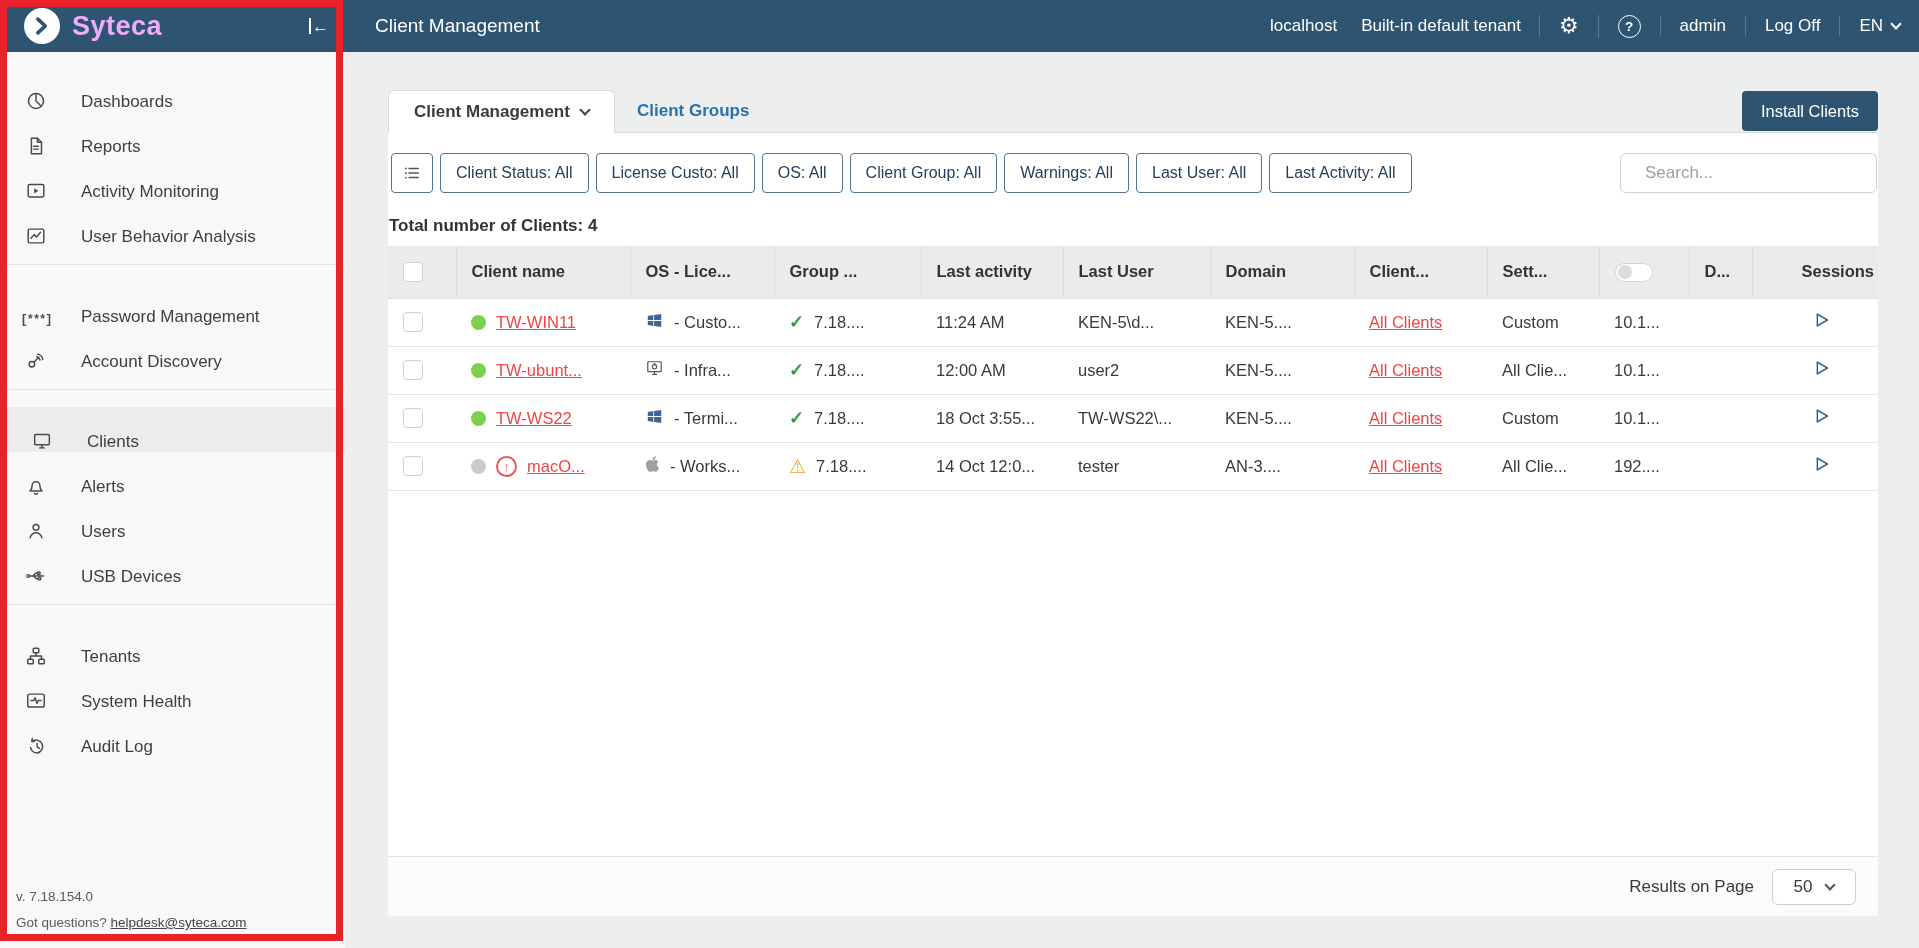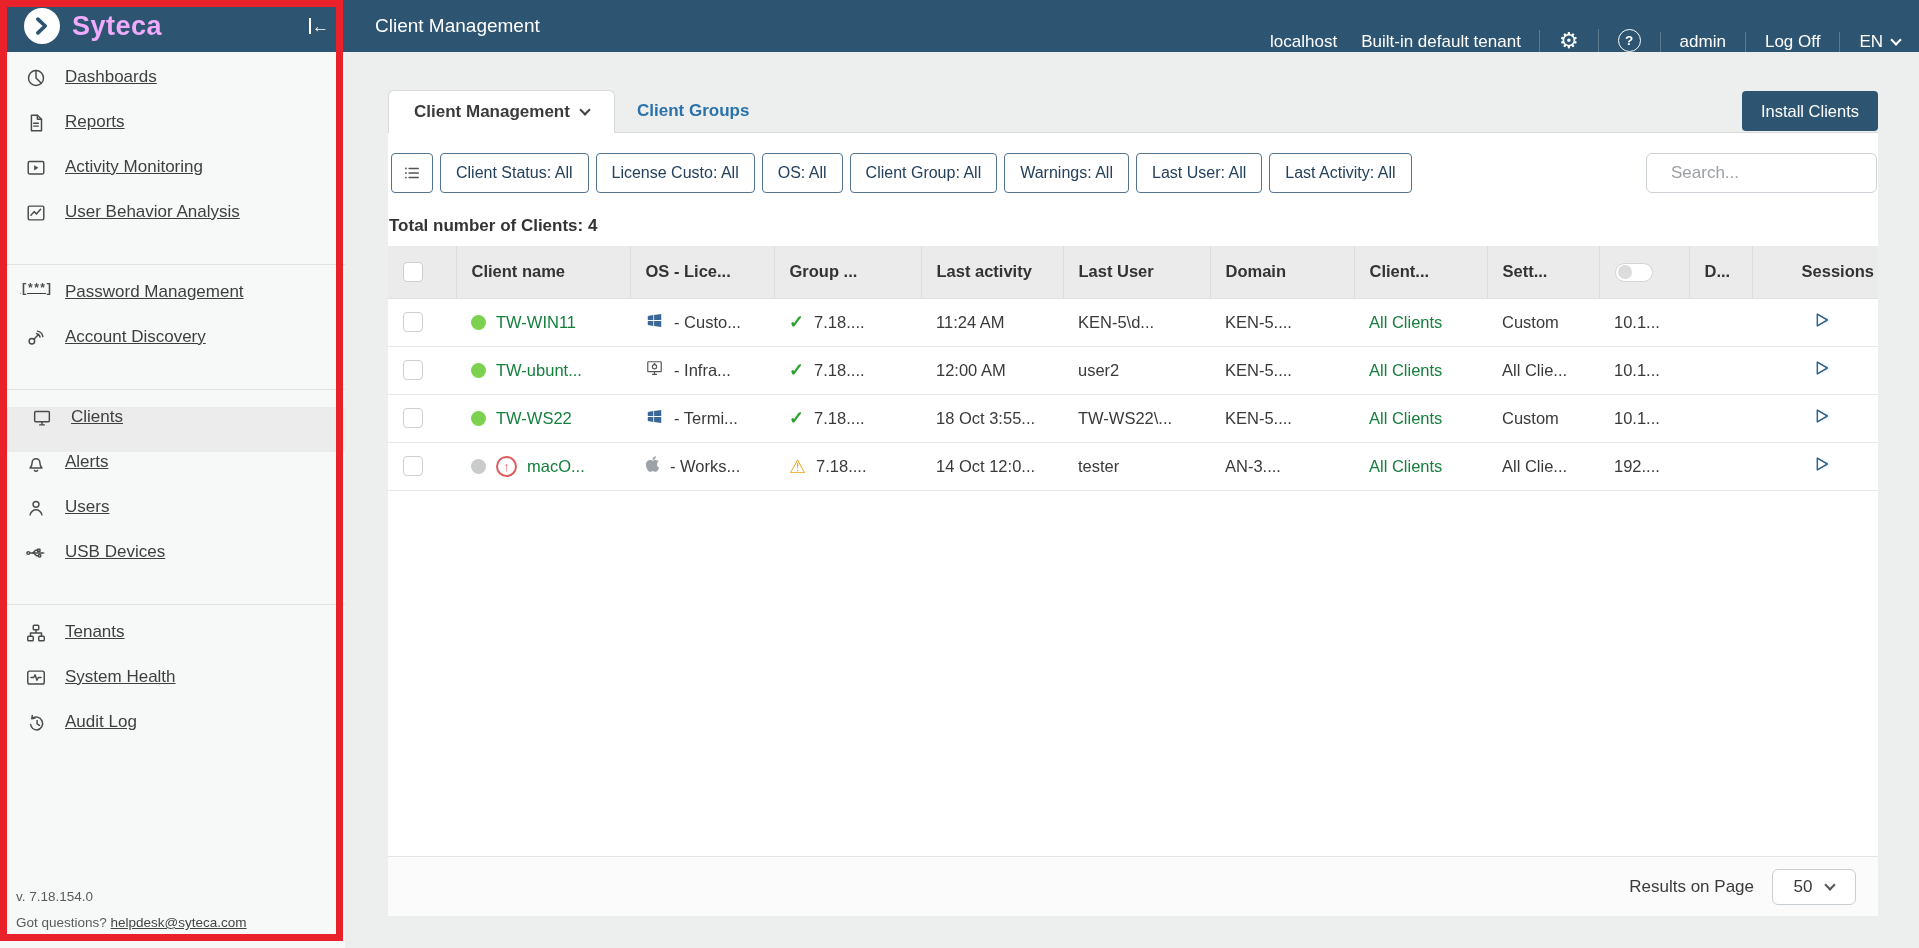--- a/index.html
+++ b/index.html
@@ -8,73 +8,73 @@
 
   
   .sidebar{position:absolute;left:0;top:0;width:345px;height:948px;background:#f7f8f8;}
   .sb-header{height:52px;background:#2d5571;display:flex;align-items:center;padding:0 16px 0 24px;}
   .logo-circle{width:36px;height:36px;border-radius:50%;background:#fff;display:flex;align-items:center;justify-content:center;flex:none;}
   .logo-text{color:#f0abfc;font-size:27px;font-weight:600;margin-left:12px;letter-spacing:.5px;}
   .collapse{margin-left:auto;display:flex;align-items:center;color:#fff;cursor:pointer;}
   .collapse .bar{width:2px;height:16px;background:#fff;margin-right:1px;}
   .collapse .arr{font-size:17px;line-height:1;}
   .sb-nav{padding-top:15px;}
-  .sb-item{height:45px;display:flex;align-items:flex-start;padding-left:24px;gap:17px;font-size:17px;color:#3f3f3f;cursor:pointer;text-decoration:underline;}
+  .sb-item{height:45px;display:flex;align-items:flex-end;padding-left:24px;gap:33px;font-size:17px;color:#3f3f3f;cursor:pointer;}
   .sb-item.active{background:#ececec;border-left:6px solid #2d5571;}
   .sb-item .icn{width:24px;display:flex;justify-content:center;align-items:center;color:#4a4a4a;flex:none;}
   .sb-divider{height:1px;background:#e3e3e3;margin:17px 0;}
   .pw-icon{font-family:"Liberation Mono",monospace;font-size:12px;font-weight:700;letter-spacing:-1px;color:#4a4a4a;}
   .sicon{stroke:#4a4a4a;fill:none;stroke-width:1.6;stroke-linecap:round;stroke-linejoin:round;}
   .sb-footer{position:absolute;left:16px;bottom:12px;font-size:13.5px;color:#5a5a5a;line-height:26px;}
   .sb-footer a{color:#444;text-decoration:underline;}
 
   
   .red-box{position:absolute;left:0;top:0;width:343px;height:941px;border:7px solid #e8212b;z-index:60;pointer-events:none;}
 
   
   .topbar{position:absolute;left:345px;top:0;right:0;height:52px;background:#2d5571;color:#fff;display:flex;align-items:stretch;}
   .tb-title{display:flex;align-items:center;margin-left:30px;font-size:19px;}
-  .tb-right{margin-left:auto;display:flex;align-items:flex-end;}
+  .tb-right{margin-left:auto;display:flex;align-items:center;}
   .tb-host{display:flex;align-items:center;gap:24px;padding-right:18px;font-size:17px;}
   .tb-sec{display:flex;align-items:center;justify-content:center;border-left:1px solid rgba(255,255,255,.22);padding:0 19px;font-size:17px;cursor:pointer;}
   .gear{font-size:22px;line-height:1;}
   .help{width:23px;height:23px;border-radius:50%;border:1.7px solid #fff;display:flex;align-items:center;justify-content:center;font-size:13.5px;font-weight:700;}
   .chev{display:inline-block;width:8px;height:8px;border-right:2px solid currentColor;border-bottom:2px solid currentColor;transform:rotate(45deg);}
   .tb-sec .chev{margin-left:9px;margin-top:-5px;}
 
   
   .content{position:absolute;left:345px;top:52px;right:0;bottom:0;background:#edefef;}
   .tabs-row{position:absolute;left:43px;right:41px;top:38px;height:42px;z-index:2;}
   .tab-active{position:absolute;left:0;top:0;width:227px;height:43px;background:#fff;border:1px solid #d9d9d9;border-bottom:none;border-radius:6px 6px 0 0;display:flex;align-items:center;justify-content:center;gap:11px;font-size:17px;font-weight:600;color:#3b3b3b;cursor:pointer;}
   .tab-active .chev{color:#444;margin-top:-4px;}
   .tab-link{position:absolute;left:249px;top:0;height:42px;display:flex;align-items:center;font-size:17px;font-weight:600;color:#2a72aa;cursor:pointer;}
   .install-btn{position:absolute;right:0;top:1px;height:40px;padding:0 19px;background:#2d5571;color:#fff;font-size:16.5px;border:none;border-radius:4px;display:flex;align-items:center;cursor:pointer;font-family:inherit;}
 
   .panel{position:absolute;left:43px;right:41px;top:80px;bottom:32px;background:#fff;border-top:1px solid #d9d9d9;}
   .filter-row{position:relative;display:flex;align-items:center;gap:7px;padding:20px 0 0 3px;}
   .fbtn{height:40px;border:1px solid #54738f;border-radius:4px;background:#fff;color:#24415d;font-size:16px;padding:0 15px;display:flex;align-items:center;cursor:pointer;font-family:inherit;}
   .fbtn.iconbtn{width:42px;justify-content:center;padding:0;}
-  .search-box{position:absolute;right:1px;top:20px;width:231px;height:40px;border:1px solid #cdd2d6;border-radius:6px;background:#fff;display:flex;align-items:center;padding:0 12px;gap:10px;}
+  .search-box{position:absolute;right:1px;top:20px;width:257px;height:40px;border:1px solid #cdd2d6;border-radius:6px;background:#fff;display:flex;align-items:center;padding:0 12px;gap:10px;}
   .search-box input{border:none;outline:none;flex:1;font-size:17px;font-family:inherit;color:#444;background:transparent;}
   .search-box input::placeholder{color:#9aa0a3;}
 
   .total{margin:23px 0 0 1px;font-size:17px;font-weight:700;color:#333;}
 
   table.grid{margin-top:10px;border-collapse:collapse;width:100%;table-layout:fixed;}
   table.grid thead th{background:#ebebeb;height:52px;font-size:16.5px;font-weight:700;color:#333;text-align:left;padding:0 4px 0 15px;border-right:1px solid #dddddd;border-bottom:1px solid #e0e0e0;}
   table.grid thead th:last-child{border-right:none;text-align:right;padding-left:4px;}
   table.grid td{height:48px;border-bottom:1px solid #e7e7e7;font-size:16.5px;color:#3a3a3a;padding:0 4px 0 15px;white-space:nowrap;overflow:hidden;}
   td.center,th.center{text-align:center;padding-left:4px;}
   .cb{width:20px;height:20px;border:1.5px solid #cfcfcf;border-radius:4px;background:#fff;display:inline-block;vertical-align:middle;cursor:pointer;}
   .cellflex{display:flex;align-items:center;gap:10px;}
   .dot{width:15px;height:15px;border-radius:50%;flex:none;}
   .dot.online{background:#7cd24e;}
   .dot.offline{background:#c9cbcc;}
   .upd{width:21px;height:21px;border:2px solid #e05c5c;border-radius:50%;color:#e05c5c;font-weight:700;font-size:13px;display:flex;align-items:center;justify-content:center;flex:none;}
-  .lnk{color:#15803d;cursor:pointer;}
+  .lnk{color:#ef4444;text-decoration:underline;cursor:pointer;}
   .ok{color:#2da32d;font-weight:700;font-size:18px;}
   .warn{color:#f0a31c;font-size:19px;}
   .hdr-toggle{width:38px;height:19px;border:1px solid #d4d4d4;border-radius:10px;background:#fff;position:relative;display:inline-block;vertical-align:middle;cursor:pointer;}
   .hdr-toggle::after{content:"";position:absolute;left:2px;top:1.5px;width:14px;height:14px;border-radius:50%;background:#dcdcdc;}
   .playbtn{display:inline-flex;cursor:pointer;}
 
   .panel-footer{position:absolute;left:0;right:0;bottom:0;height:60px;background:#fbfbfb;border-top:1px solid #e4e4e4;display:flex;align-items:center;justify-content:flex-end;gap:18px;padding-right:22px;font-size:17px;color:#3a3a3a;}
   .pf-select{width:84px;height:36px;border:1px solid #c9ced2;border-radius:6px;background:#fff;display:flex;align-items:center;justify-content:center;gap:14px;cursor:pointer;}
   .pf-select .chev{color:#555;margin-top:-4px;}
 </style>

